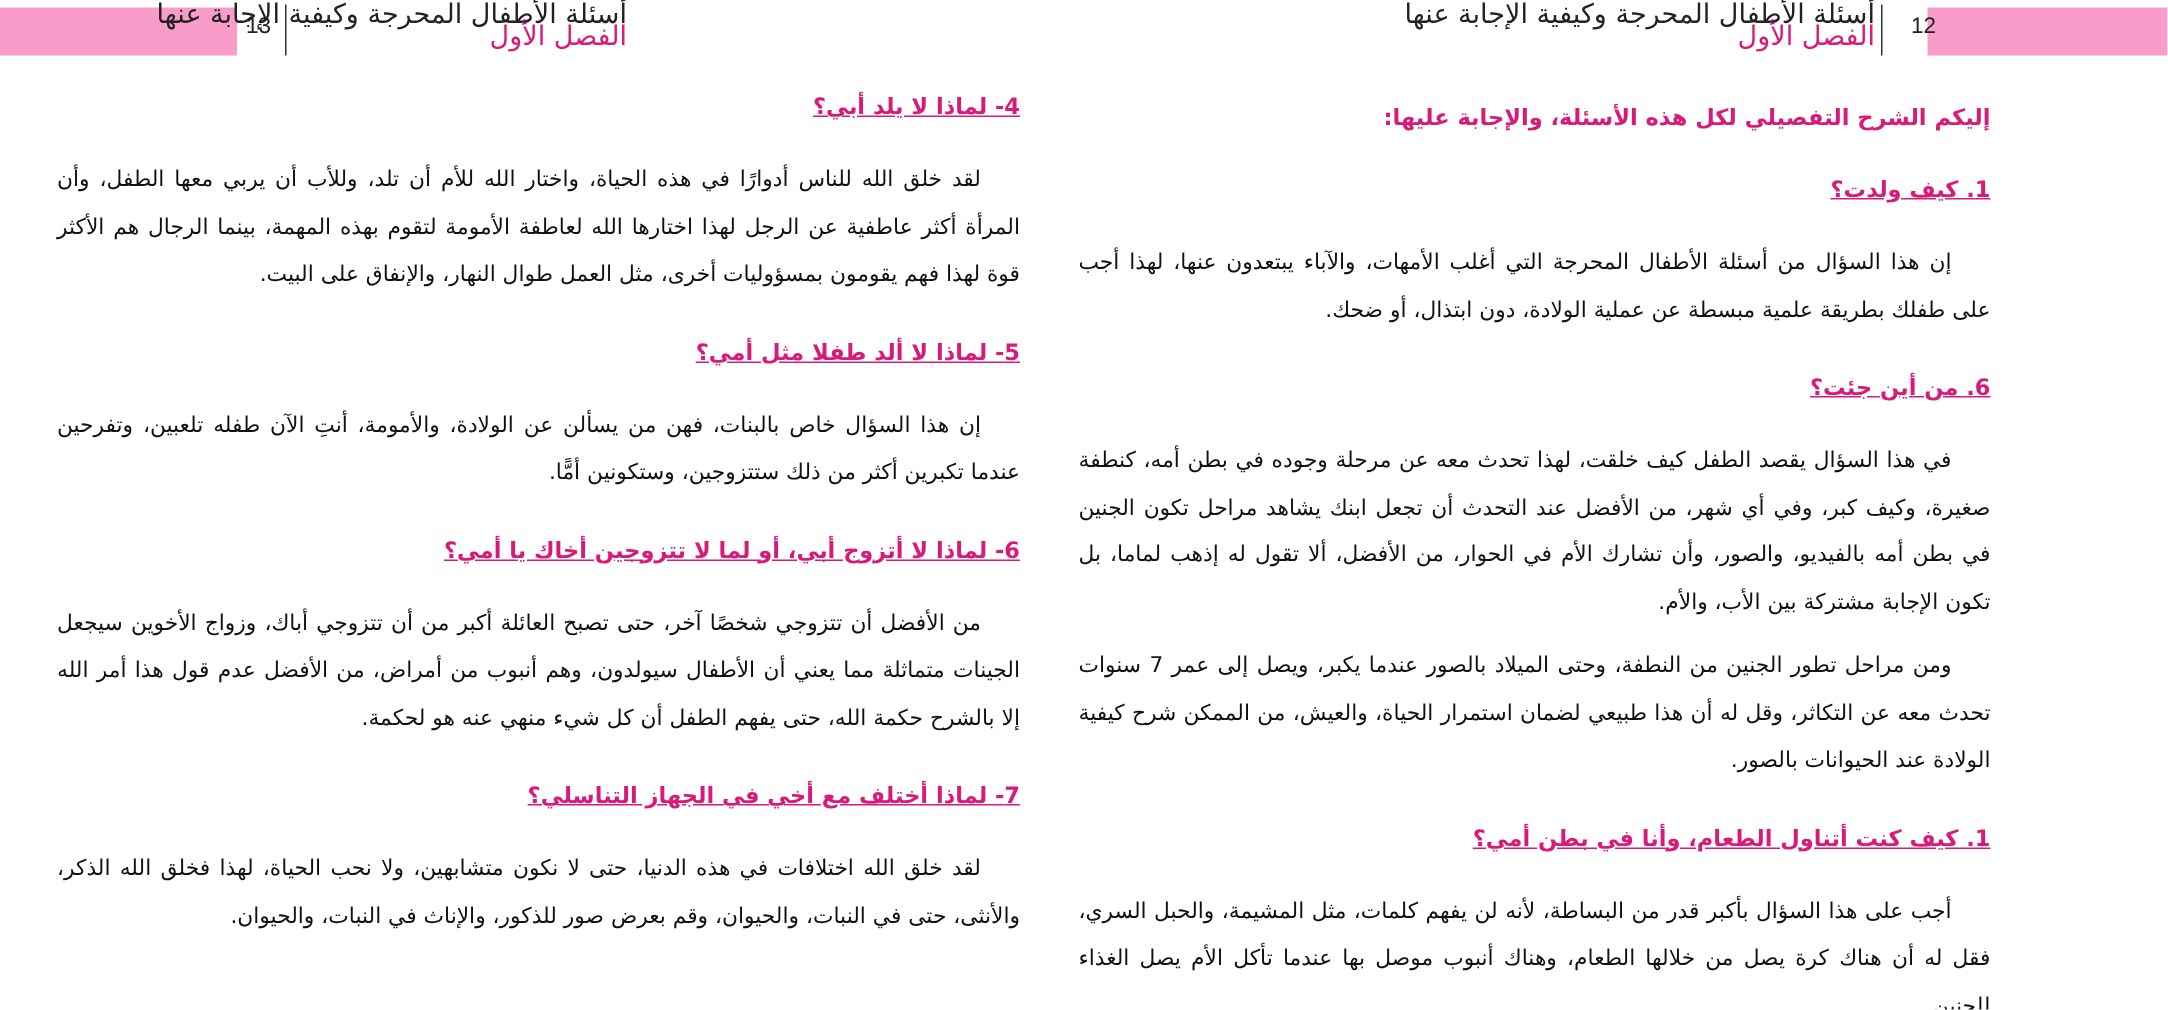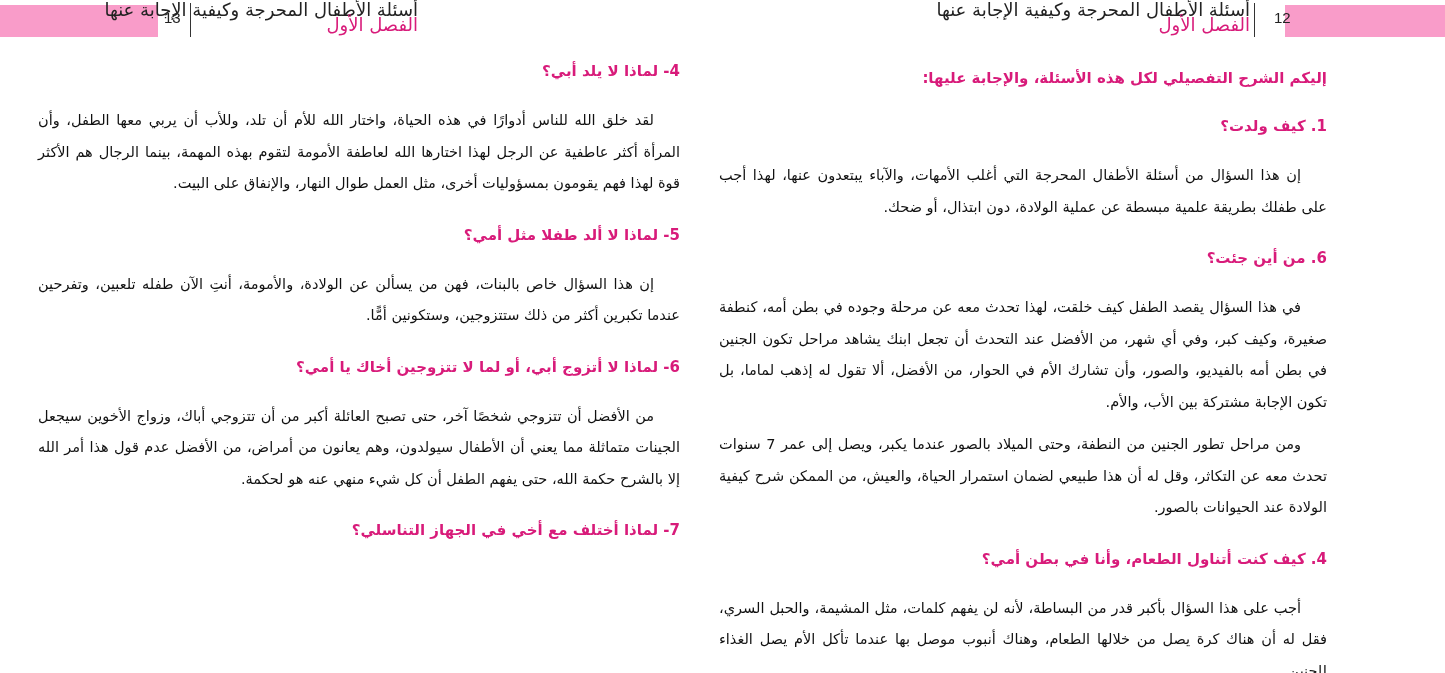--- a/index.html
+++ b/index.html
@@ -26,21 +26,21 @@
   .page-left .run-head { right:304px; }
   .page-right .run-head { right:195px; }
   .run-title { font-size:18px; color:#222; white-space:nowrap; display:block; }
   .run-chapter { font-size:18px; color:#d81b7a; white-space:nowrap; display:block; }
 
   .content { position:absolute; top:60px; direction:rtl; text-align:justify; }
   .page-left .content { right:42px; width:642px; }
   .page-right .content { right:118px; width:608px; }
 
   .lead { color:#d81b7a; font-size:15px; font-weight:bold; margin:7px 0 26px 0; line-height:22px; }
-  .q-title { color:#d81b7a; font-size:15px; font-weight:bold; margin:0 0 23px 0; line-height:22px; }
+  .q-title { color:#d81b7a; font-size:15px; font-weight:bold; margin:0 0 23px 0; line-height:22px;text-decoration:underline; }
   .q-body { font-size:14.5px; line-height:31.5px; margin:0 0 11px 0; text-indent:26px;
             text-align-last:right; }
   .q-body.last { margin-bottom:24px; }
 </style>
 </head>
 <body>
 
 <div class="page page-left">
   <div class="pink-bar"></div>
   <span class="page-num">13</span>
@@ -54,24 +54,25 @@
     <div>
       <p class="q-title">4- لماذا لا يلد أبي؟</p>
       <p class="q-body last">لقد خلق الله للناس أدوارًا في هذه الحياة، واختار الله للأم أن تلد، وللأب أن يربي معها الطفل، وأن المرأة أكثر عاطفية عن الرجل لهذا اختارها الله لعاطفة الأمومة لتقوم بهذه المهمة، بينما الرجال هم الأكثر قوة لهذا فهم يقومون بمسؤوليات أخرى، مثل العمل طوال النهار، والإنفاق على البيت.</p>
     </div>
     <div>
       <p class="q-title">5- لماذا لا ألد طفلا مثل أمي؟</p>
       <p class="q-body last">إن هذا السؤال خاص بالبنات، فهن من يسألن عن الولادة، والأمومة، أنتِ الآن طفله تلعبين، وتفرحين عندما تكبرين أكثر من ذلك ستتزوجين، وستكونين أمًّا.</p>
     </div>
     <div>
       <p class="q-title">6- لماذا لا أتزوج أبي، أو لما لا تتزوجين أخاك يا أمي؟</p>
-      <p class="q-body last">من الأفضل أن تتزوجي شخصًا آخر، حتى تصبح العائلة أكبر من أن تتزوجي أباك، وزواج الأخوين سيجعل الجينات متماثلة مما يعني أن الأطفال سيولدون، وهم يعانون من أمراض، من الأفضل عدم قول هذا أمر الله إلا بالشرح حكمة الله، حتى يفهم الطفل أن كل شيء منهي عنه هو لحكمة.</p>
+      <p class="q-body last">من الأفضل أن تتزوجي شخصًا آخر، حتى تصبح العائلة أكبر من أن تتزوجي أباك، وزواج الأخوين سيجعل الجينات متماثلة مما يعني أن الأطفال سيولدون، وهم أنبوب من أمراض، من الأفضل عدم قول هذا أمر الله إلا بالشرح حكمة الله، حتى يفهم الطفل أن كل شيء منهي عنه هو لحكمة.</p>
     </div>
     <div>
       <p class="q-title">7- لماذا أختلف مع أخي في الجهاز التناسلي؟</p>
+      <p class="q-body">لقد خلق الله اختلافات في هذه الدنيا، حتى لا نكون متشابهين، ولا نحب الحياة، لهذا فخلق الله الذكر، والأنثى، حتى في النبات، والحيوان، وقم بعرض صور للذكور، والإناث في النبات، والحيوان.</p>
     </div>
   </div>
 </div>
 
 <div class="page page-right">
   <div class="pink-bar"></div>
   <span class="page-num">12</span>
   <div class="divider"></div>
   <div class="run-head">
     <span class="run-title">أسئلة الأطفال المحرجة وكيفية الإجابة عنها</span>
@@ -84,17 +85,17 @@
     <div>
       <p class="q-title">1. كيف ولدت؟</p>
       <p class="q-body last">إن هذا السؤال من أسئلة الأطفال المحرجة التي أغلب الأمهات، والآباء يبتعدون عنها، لهذا أجب على طفلك بطريقة علمية مبسطة عن عملية الولادة، دون ابتذال، أو ضحك.</p>
     </div>
     <div>
       <p class="q-title">6. من أين جئت؟</p>
       <p class="q-body">في هذا السؤال يقصد الطفل كيف خلقت، لهذا تحدث معه عن مرحلة وجوده في بطن أمه، كنطفة صغيرة، وكيف كبر، وفي أي شهر، من الأفضل عند التحدث أن تجعل ابنك يشاهد مراحل تكون الجنين في بطن أمه بالفيديو، والصور، وأن تشارك الأم في الحوار، من الأفضل، ألا تقول له إذهب لماما، بل تكون الإجابة مشتركة بين الأب، والأم.</p>
       <p class="q-body last">ومن مراحل تطور الجنين من النطفة، وحتى الميلاد بالصور عندما يكبر، ويصل إلى عمر 7 سنوات تحدث معه عن التكاثر، وقل له أن هذا طبيعي لضمان استمرار الحياة، والعيش، من الممكن شرح كيفية الولادة عند الحيوانات بالصور.</p>
     </div>
     <div>
-      <p class="q-title">4. كيف كنت أتناول الطعام، وأنا في بطن أمي؟</p>
+      <p class="q-title">1. كيف كنت أتناول الطعام، وأنا في بطن أمي؟</p>
       <p class="q-body">أجب على هذا السؤال بأكبر قدر من البساطة، لأنه لن يفهم كلمات، مثل المشيمة، والحبل السري، فقل له أن هناك كرة يصل من خلالها الطعام، وهناك أنبوب موصل بها عندما تأكل الأم يصل الغذاء للجنين.</p>
     </div>
   </div>
 </div>
 
 </body></html>

